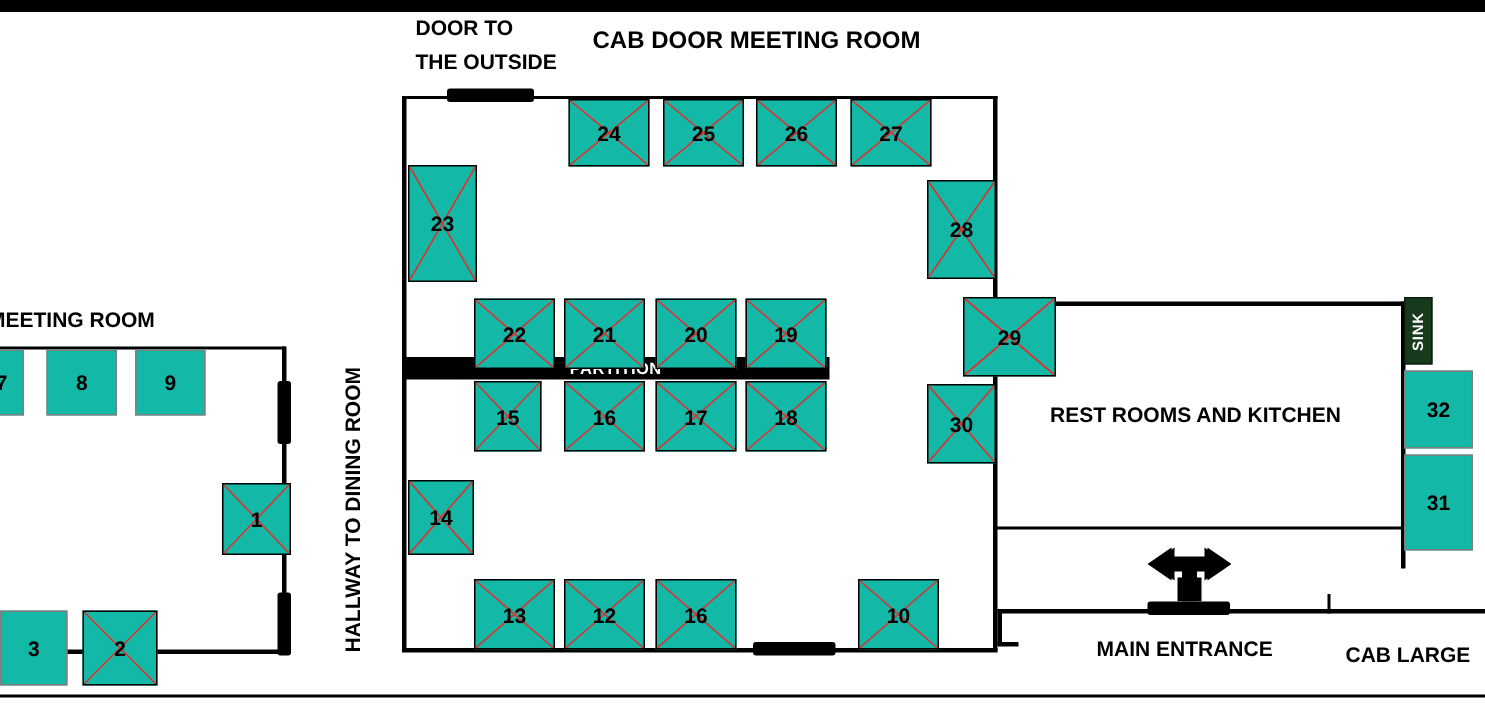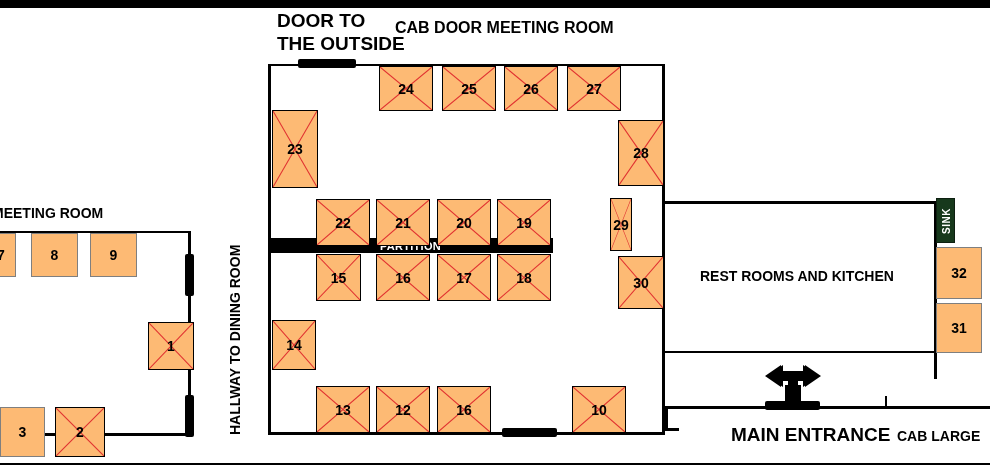--- a/index.html
+++ b/index.html
@@ -37,21 +37,21 @@
   .wall-thin { background: #000000; }
   .door {
     position: absolute;
     background: #000000;
     border-radius: 2px;
   }
   
   .table-box {
     position: absolute;
     border: 1px solid #7f7f7f;
-    background: #fdba74;
+    background: #14b8a6;
     box-sizing: border-box;
   }
   .table-box .tnum {
     position: absolute;
     left: 0; right: 0;
     top: 50%;
     transform: translateY(-50%);
     text-align: center;
     font-size: 14px;
     font-weight: bold;
@@ -71,21 +71,21 @@
   
   .lbl {
     position: absolute;
     font-weight: bold;
     color: #000000;
     white-space: nowrap;
     line-height: 1.15;
   }
   .lbl-title { font-size: 16px; }
   .lbl-room  { font-size: 14px; }
-  .lbl-small { font-size: 19px; }
+  .lbl-small { font-size: 14px; }
   .vert {
     position: absolute;
     font-weight: bold;
     color: #000000;
     white-space: nowrap;
     transform-origin: 0 0;
     transform: rotate(-90deg);
     font-size: 14px;
   }
   
@@ -342,35 +342,35 @@
         </svg>
         <div class="tnum">27</div>
       </div>
       <div class="table-box dark" style="left: 618px; top: 120px; width: 46px; height: 66px;">
         <svg class="xmark" viewBox="0 0 46 66" preserveAspectRatio="none">
           <line x1="0" y1="0" x2="46" y2="66"></line>
           <line x1="46" y1="0" x2="0" y2="66"></line>
         </svg>
         <div class="tnum">28</div>
       </div>
-      <div class="table-box dark" style="left: 610px; top: 198px; width: 22px; height: 53px;">
+      <div class="table-box dark" style="left: 642px; top: 198px; width: 62px; height: 53px;">
         <svg class="xmark" viewBox="0 0 46 53" preserveAspectRatio="none">
           <line x1="0" y1="0" x2="46" y2="53"></line>
           <line x1="46" y1="0" x2="0" y2="53"></line>
         </svg>
         <div class="tnum">29</div>
       </div>
       <div class="table-box dark" style="left: 618px; top: 256px; width: 46px; height: 53px;">
         <svg class="xmark" viewBox="0 0 46 53" preserveAspectRatio="none">
           <line x1="0" y1="0" x2="46" y2="53"></line>
           <line x1="46" y1="0" x2="0" y2="53"></line>
         </svg>
         <div class="tnum">30</div>
       </div>
-      <div class="table-box" style="left: 936px; top: 303px; width: 46px; height: 50px;">
+      <div class="table-box" style="left: 936px; top: 303px; width: 46px; height: 64px;">
         <div class="tnum">31</div>
       </div>
       <div class="table-box" style="left: 936px; top: 247px; width: 46px; height: 52px;">
         <div class="tnum">32</div>
       </div>
     </div>
 
 </div>
 
 </body></html>

